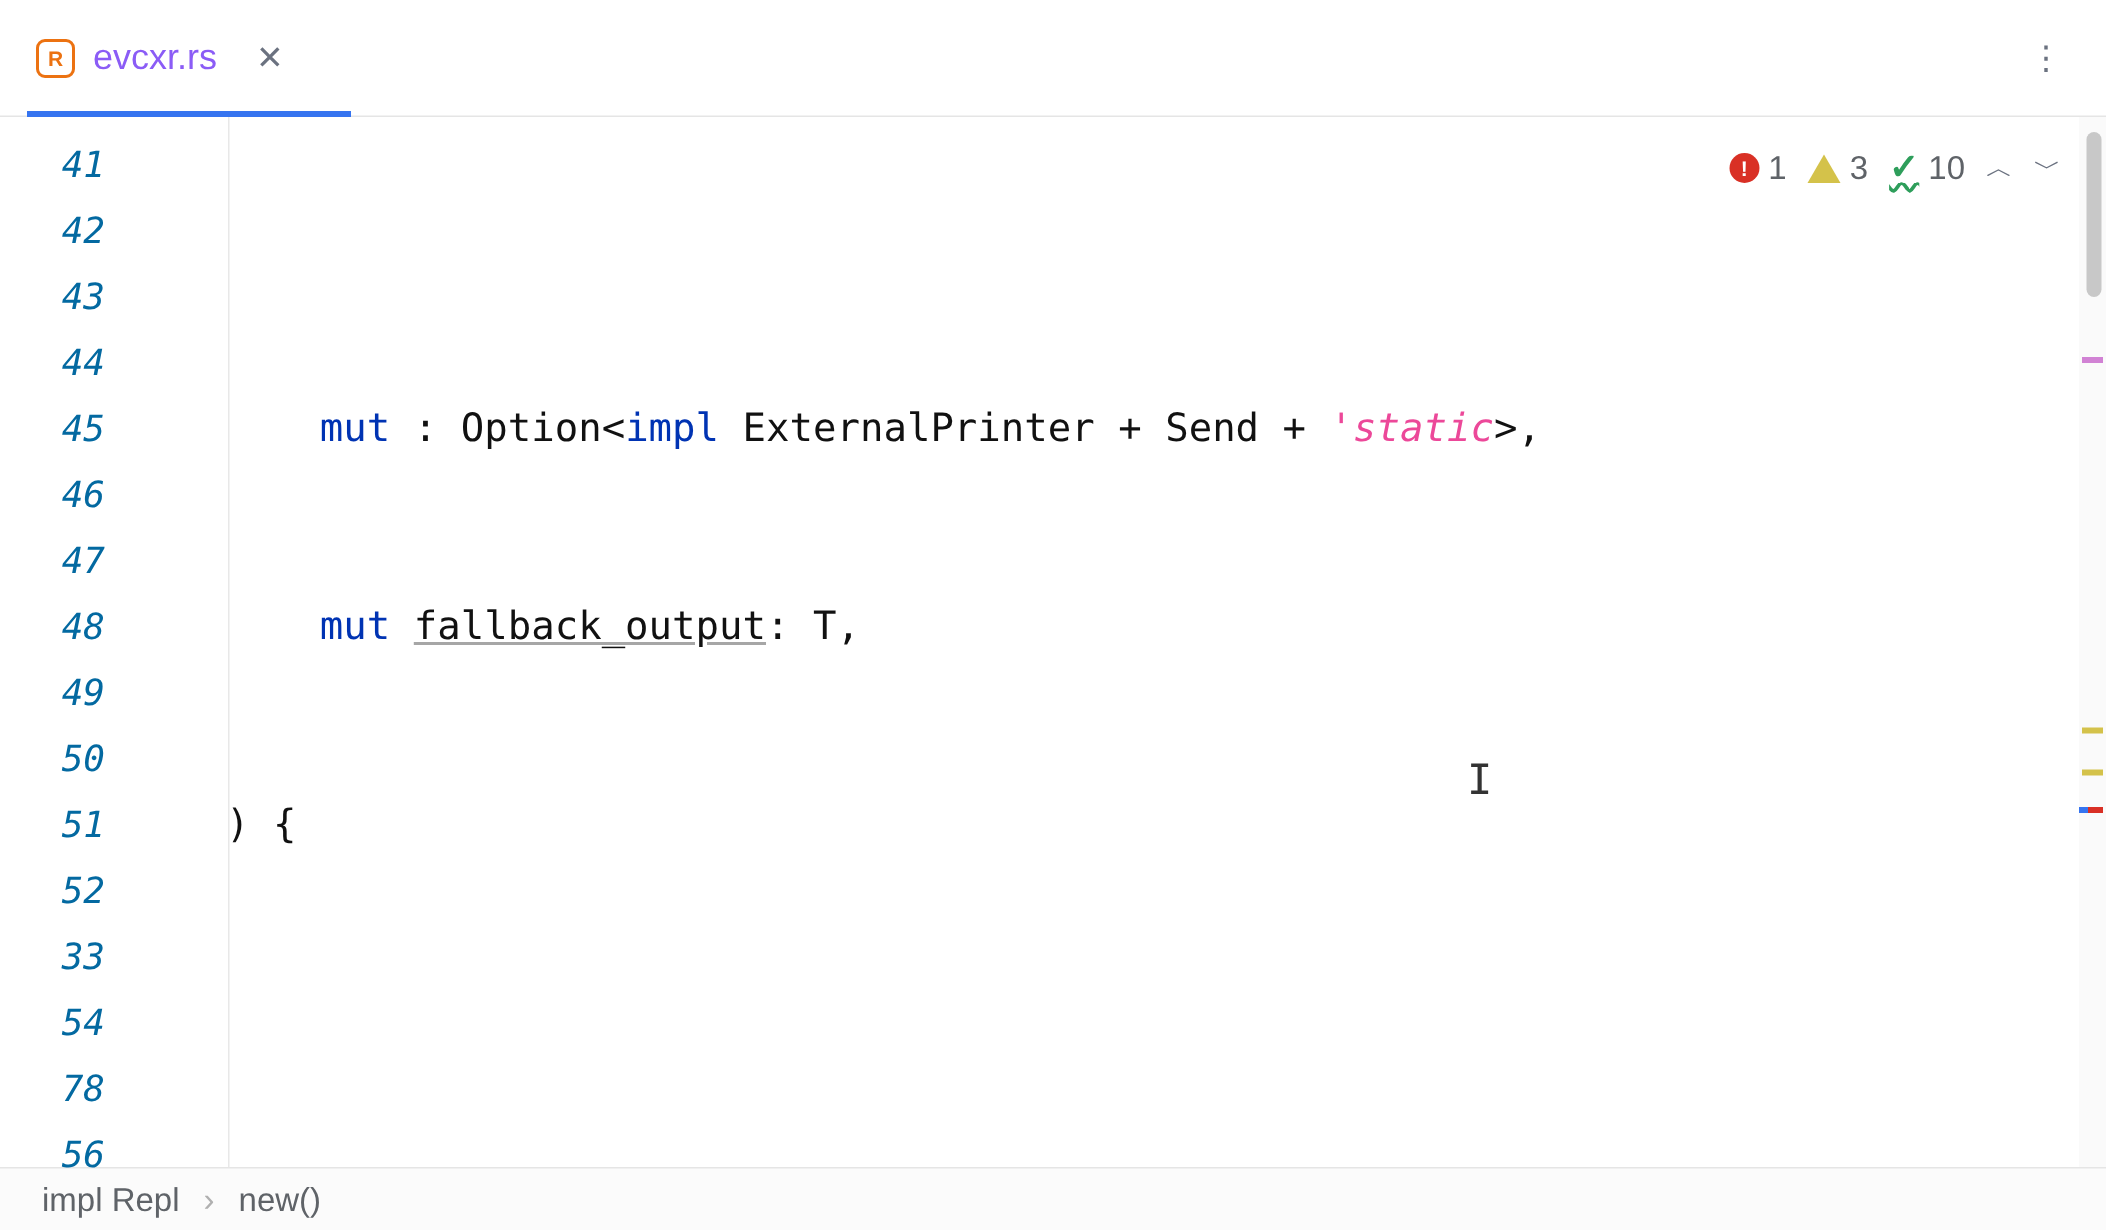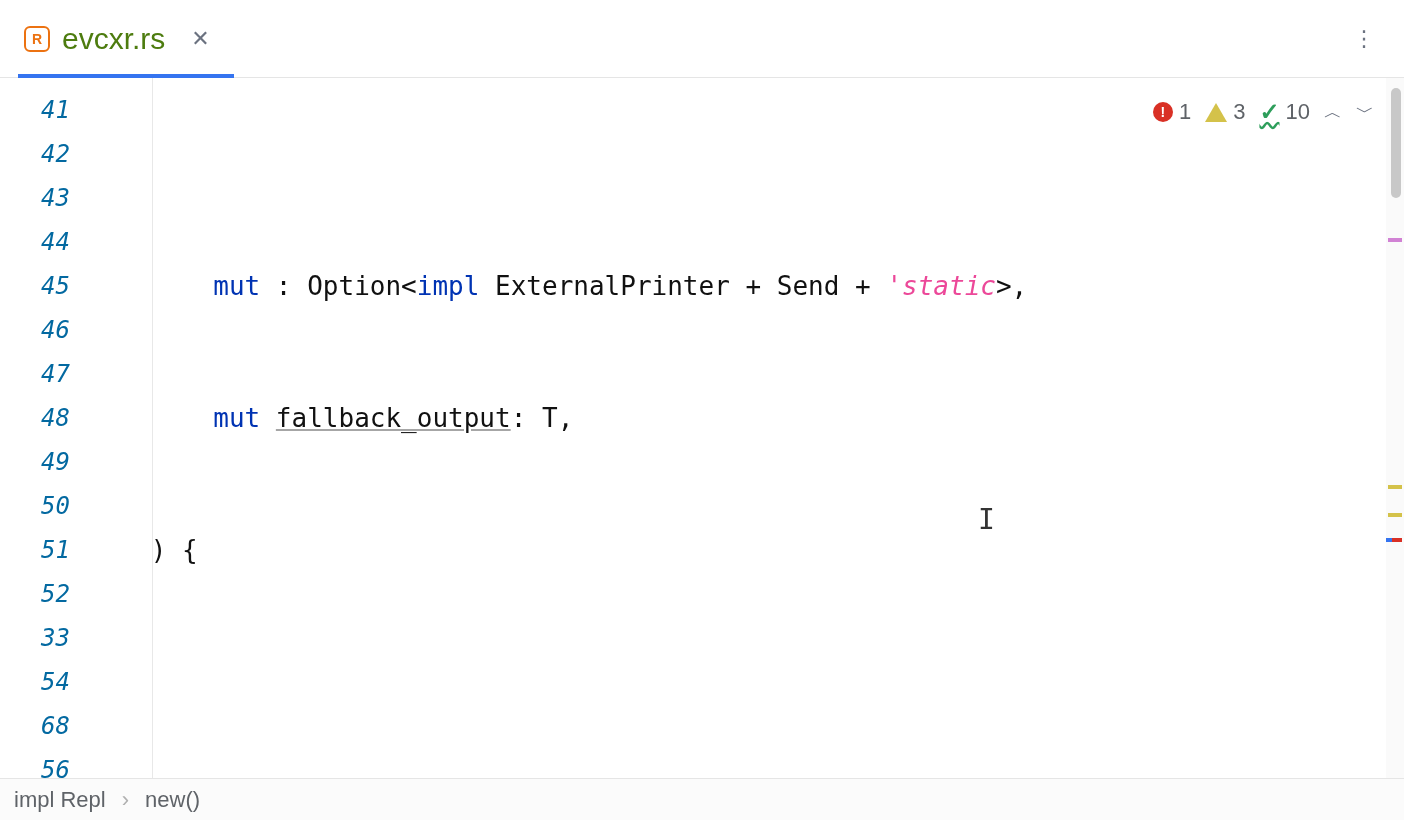--- a/index.html
+++ b/index.html
@@ -1,36 +1,36 @@
 <!DOCTYPE html>
 <html><head>
 <meta charset="utf-8">
 <style>
   * { margin: 0; padding: 0; box-sizing: border-box; }
   html, body { width: 1404px; height: 820px; font-family: -apple-system, BlinkMacSystemFont, "Segoe UI", sans-serif; background: #fff; overflow: hidden; }
   .tab-bar { height: 78px; display: flex; align-items: center; padding: 0 0 0 18px; border-bottom: 1px solid #e5e5e5; position: relative; }
   .tab { display: flex; align-items: center; gap: 12px; height: 100%; padding: 0 20px 0 6px; position: relative; }
   .tab-underline { position: absolute; bottom: -1px; left: 0; width: 216px; height: 4px; background: #3574f0; }
   .tab-icon { width: 26px; height: 26px; border: 2.5px solid #ec7211; border-radius: 6px; display: flex; align-items: center; justify-content: center; font-weight: 900; font-size: 14px; color: #ec7211; font-family: sans-serif; }
-  .tab-title { font-size: 30px; color: #4d7c0f; }
+  .tab-title { font-size: 24px; color: #8b5cf6; }
   .tab-close { color: #6b7280; font-size: 22px; margin-left: 14px; }
   .more-menu { position: absolute; right: 28px; top: 50%; transform: translateY(-50%); color: #6b7280; font-size: 22px; letter-spacing: 1px; }
   .editor { display: flex; height: 700px; position: relative; }
   .gutter { width: 88px; padding-top: 10px; text-align: right; padding-right: 18px; font-family: ui-monospace, "SF Mono", Menlo, monospace; font-size: 24px; color: #0369a1; line-height: 44px; user-select: none; font-style: italic; }
   .gutter-sep { position: absolute; left: 152px; top: 0; width: 1px; height: 700px; background: #e8e8e8; }
   .code { flex: 1; padding-top: 10px; font-family: ui-monospace, "SF Mono", Menlo, monospace; font-size: 26px; line-height: 44px; white-space: pre; color: #111; position: relative; }
   .status-overlay { position: absolute; right: 30px; top: 12px; display: flex; align-items: center; gap: 14px; font-size: 22px; color: #5f6368; font-family: -apple-system, sans-serif; }
   .status-item { display: flex; align-items: center; gap: 6px; }
   .ico-error { width: 20px; height: 20px; border-radius: 50%; background: #d93025; color: #fff; display: flex; align-items: center; justify-content: center; font-size: 14px; font-weight: 700; }
   .ico-warn { width: 0; height: 0; border-left: 11px solid transparent; border-right: 11px solid transparent; border-bottom: 19px solid #d4c24a; position: relative; }
   .ico-weak { color: #2e9e5b; font-size: 24px; font-weight: 700; text-decoration: underline wavy #2e9e5b; }
   .chev { color: #6b7280; font-size: 18px; }
   .markstrip { position: absolute; right: 0; top: 78px; width: 18px; height: 700px; background: #fafafa; }
   .mark { position: absolute; right: 2px; width: 14px; height: 4px; }
-  .crumb { height: 42px; border-top: 1px solid #e5e5e5; background: #fbfbfb; display: flex; align-items: center; font-size: 22px; color: #5f6368; padding-left: 14px; gap: 16px; }
+  .crumb { height: 42px; border-top: 1px solid #e5e5e5; background: #fbfbfb; display: flex; align-items: center; font-size: 22px; color: #5f6368; padding-left: 28px; gap: 16px; }
   .crumb .sep { color: #b0b0b0; }
   .kw { color: #0033b3; }
   .ulv { text-decoration: underline; text-decoration-color: rgba(0,0,0,0.35); }
   .tp { color: #ec4899; font-style: italic; }
   .cursor-caret { position: absolute; left: 890px; top: 420px; font-size: 28px; color: #333; font-family: ui-monospace, monospace; }
   .line { display: flex; }
   .ind { display: inline-block; }
 </style>
 </head>
 <body>
@@ -54,21 +54,21 @@
     <div>45</div>
     <div>46</div>
     <div>47</div>
     <div>48</div>
     <div>49</div>
     <div>50</div>
     <div>51</div>
     <div>52</div>
     <div>33</div>
     <div>54</div>
-    <div>68</div>
+    <div>78</div>
     <div>56</div>
   </div>
   <div class="gutter-sep"></div>
 
   <div class="code">
     <div class="status-overlay">
       <div class="status-item"><span class="ico-error">!</span><span>1</span></div>
       <div class="status-item"><span class="ico-warn"></span><span>3</span></div>
       <div class="status-item"><span class="ico-weak">✓</span><span>10</span></div>
       <span class="chev">︿</span>

